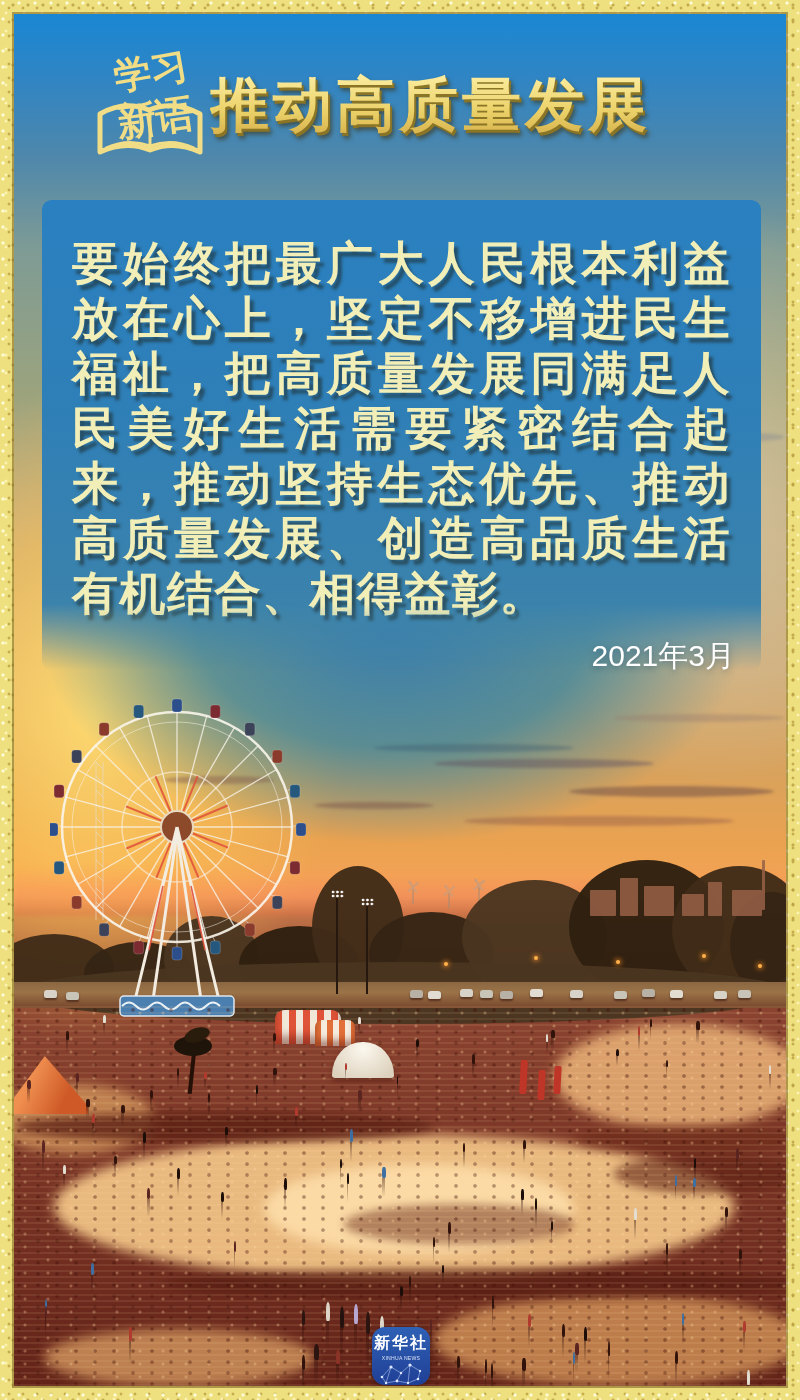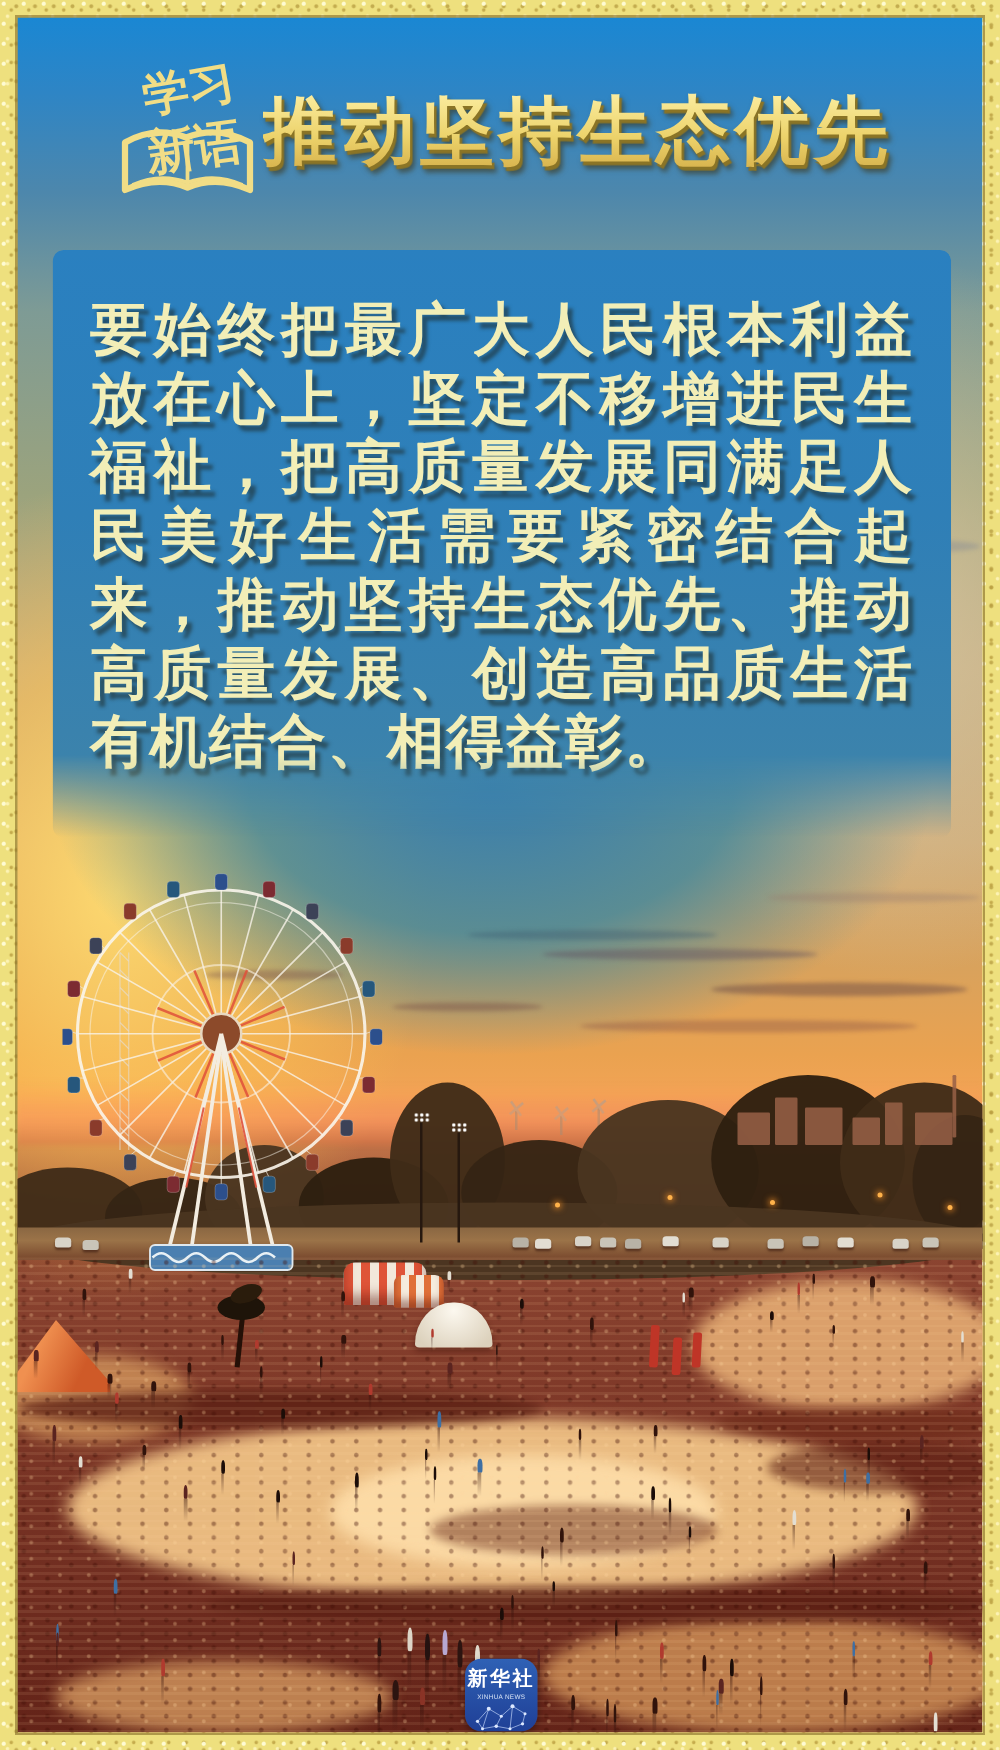--- a/index.html
+++ b/index.html
@@ -501,30 +501,31 @@
         <div class="refl" style="left: 322px; top: 1350px; width: 2.8px; height: 22.4px; background: linear-gradient(rgba(45, 13, 8, 0.5), rgba(45, 13, 8, 0));"></div>
         <div class="person" style="left: 288px; top: 1296px; width: 3px; height: 15px; background: rgb(44, 20, 16);"></div>
         <div class="refl" style="left: 288px; top: 1311px; width: 2.1px; height: 24px; background: linear-gradient(rgba(45, 13, 8, 0.5), rgba(45, 13, 8, 0));"></div>
       </div>
 
     <div class="panel">
       <div class="quote">要始终把最广大人民根本利益放在心上，坚定不移增进民生福祉，把高质量发展同满足人民美好生活需要紧密结合起来，推动坚持生态优先、推动高质量发展、创造高品质生活有机结合、相得益彰。</div>
     </div>
 
     <div class="credits">
+      <div class="qdate">2021年3月</div>
     </div>
 
     <svg class="brand" viewBox="0 0 116 126">
       <path d="M8,74 Q32,60 57,70 Q82,60 108,74 L108,112 Q82,100 58,110 Q34,100 8,112 Z" fill="none" stroke="#f1dd86" stroke-width="5" stroke-linejoin="round"></path>
       <line x1="58" y1="70" x2="58" y2="110" stroke="#f1dd86" stroke-width="3"></line>
       <path d="M14,108 Q36,98 58,106 Q80,98 102,108" fill="none" stroke="#f1dd86" stroke-width="3"></path>
       <text x="24" y="44" font-size="37" font-weight="bold" fill="#f1dd86" transform="rotate(-10 58 44)">学习</text>
       <text x="26" y="92" font-size="39" font-weight="bold" fill="#f1dd86" transform="rotate(-8 58 86)">新语</text>
     </svg>
-    <div class="title">推动坚持生态优先</div>
+    <div class="title">推动高质量发展</div>
 
     <div class="badge">
       <div class="badge-name">新华社</div>
       <div class="badge-en">XINHUA NEWS</div>
       <svg width="50" height="24" viewBox="0 0 50 24">
         <g stroke="rgba(205,222,255,.85)" stroke-width=".6">
           <path d="M6,16 L15,6 L25,12 L34,4 L44,10" fill="none"></path>
           <path d="M10,22 L21,20 L32,22 L42,18" fill="none"></path>
           <path d="M6,16 L10,22 M15,6 L10,22 M25,12 L21,20 M34,4 L32,22 M44,10 L42,18" fill="none"></path>
         </g>

